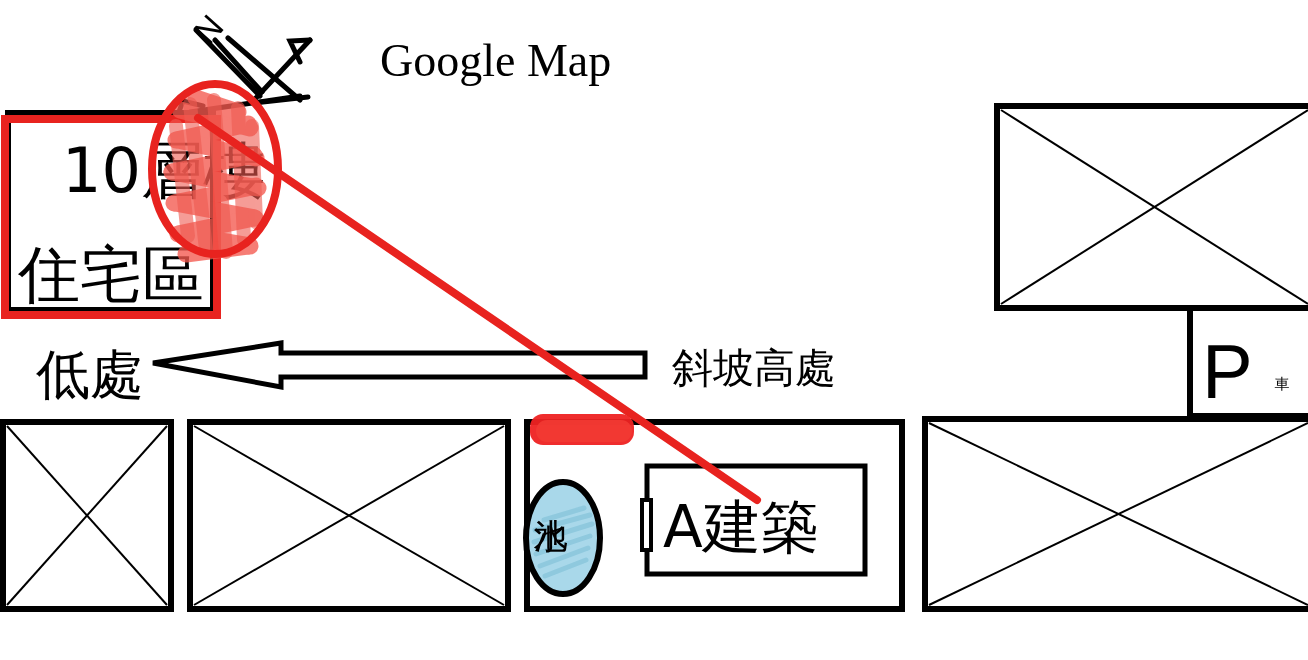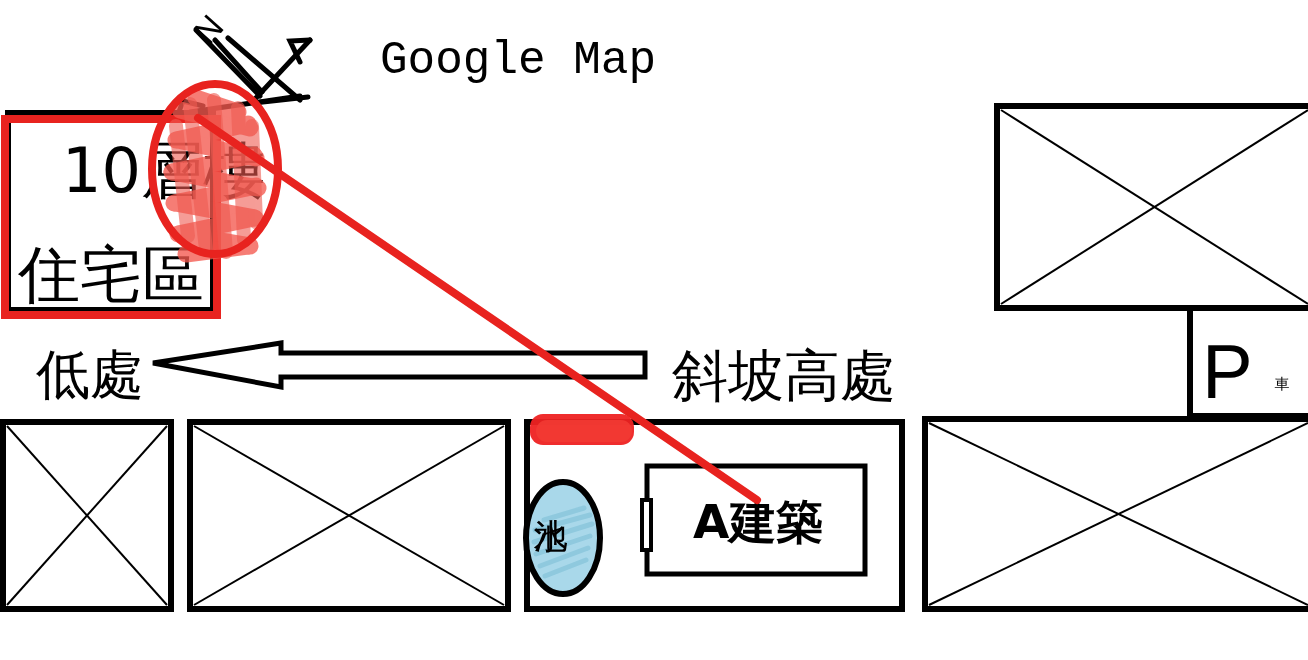--- a/index.html
+++ b/index.html
@@ -49,28 +49,27 @@
     letter-spacing: 0px;
   }
   #lbl-low-area {
     left: 36px;
     top: 348px;
     font-size: 54px;
   }
   #lbl-slope-high-area {
     left: 672px;
     top: 348px;
-    font-size: 56px;
+    font-size: 41px;
     text-align: right;
   }
   #lbl-building-a {
-    left: 693px;
+    left: 663px;
     top: 498px;
-    font-size: 47px;
-    font-weight: bold;
+    font-size: 58px;
   }
   #lbl-parking {
     left: 1202px;
     top: 334px;
     font-size: 76px;
     font-family: "Liberation Sans", sans-serif;
   }
   #lbl-parking-side {
     left: 1274px;
     top: 364px;
@@ -90,21 +89,21 @@
     left: 196px;
     top: 12px;
     font-size: 34px;
     font-family: "Liberation Sans", sans-serif;
     transform: rotate(-48deg);
   }
   #lbl-google-map {
     left: 380px;
     top: 38px;
     font-size: 46px;
-    font-family: Liberation Mono, monospace;
+    font-family: Liberation Serif, serif;
     text-align: center;
   }
   .handwritten {
     font-family: "DejaVu Sans", sans-serif;
   }
 </style>
 </head>
 <body>
 
 <div id="canvas">

